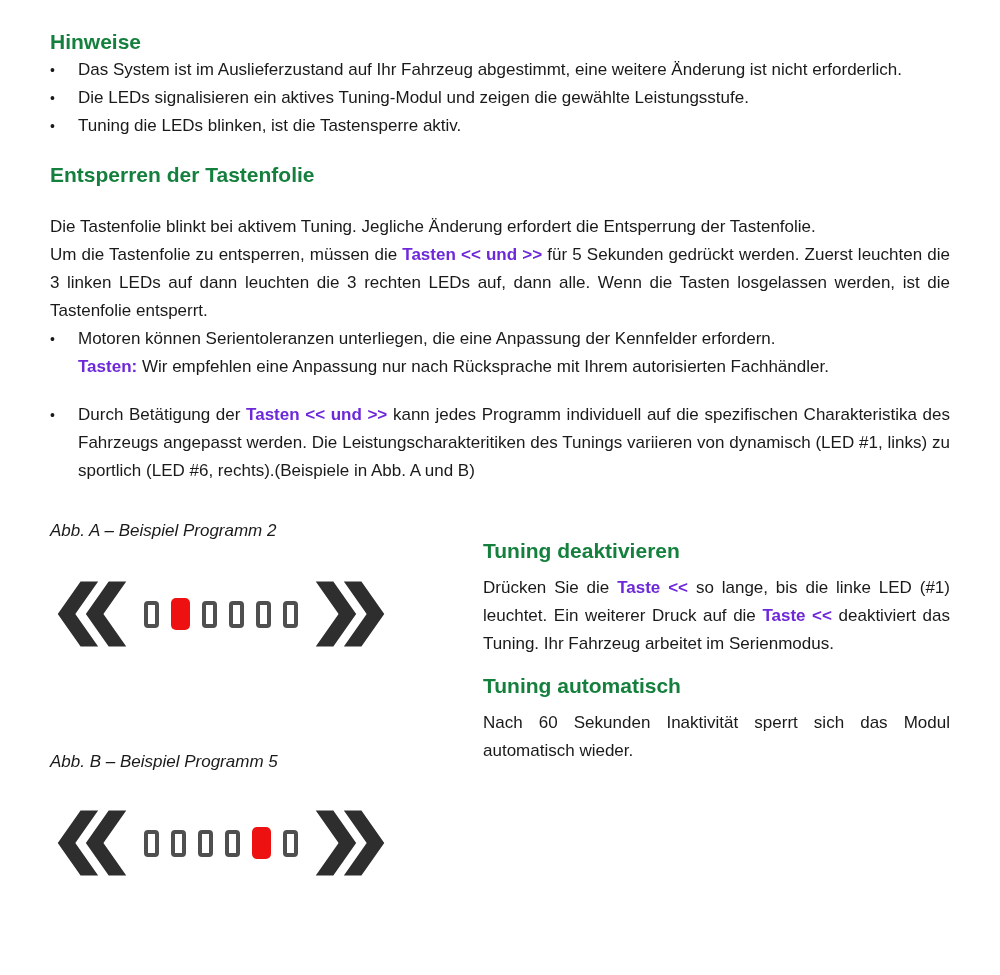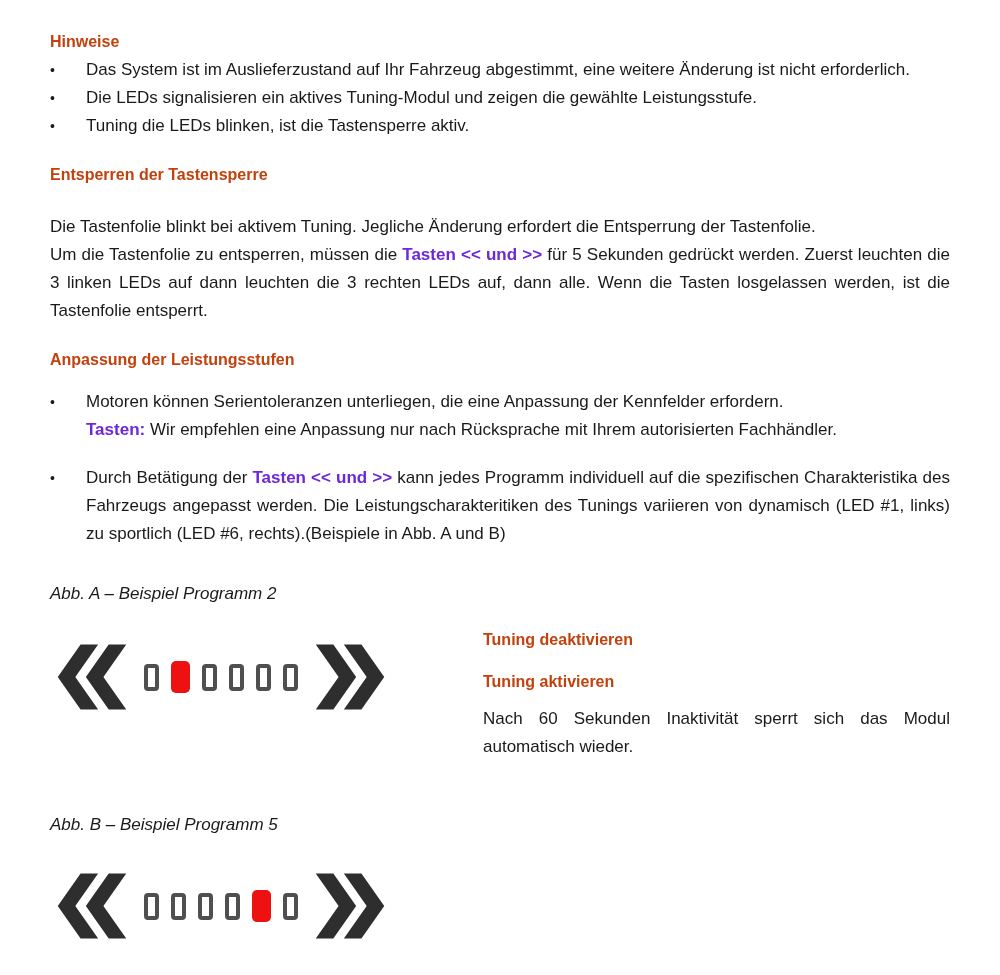--- a/index.html
+++ b/index.html
@@ -12,27 +12,27 @@
   *{box-sizing:border-box;margin:0;padding:0;}
   html,body{background:#ffffff;}
   body{
     width:1000px;height:975px;
     font-family:"Liberation Sans",sans-serif;
     color:var(--textColor);
     font-size:17px;line-height:28px;
     overflow:hidden;
   }
   .page{width:1000px;height:975px;padding:28px 50px 0 50px;background:#fff;}
-  h3{font-size:16px;line-height:28px;font-weight:bold;color:#c2410c;}
+  h3{font-size:21px;line-height:28px;font-weight:bold;color:#15803d;}
   b{font-weight:bold;color:#6d28d9;}
   .justify{text-align:justify;}
   .bullets{margin:0;}
   .bullet-item{display:flex;align-items:flex-start;}
   .bullet-glyph{width:28px;flex:0 0 28px;font-size:14px;}
-  .bullet-text{flex:1;margin-left:8px;}
+  .bullet-text{flex:1;}
   .sec-hinweise h3{margin-bottom:0px;}
   .sec-entsperren h3{margin-top:21px;margin-bottom:24px;}
   .sec-anpassung h3{margin-top:21px;margin-bottom:14px;}
   .sec-anpassung .bullet-item + .bullet-item{margin-top:20px;}
   .columns{display:flex;margin-top:24px;}
   .col-left{width:433px;flex:0 0 433px;}
   .col-right{flex:1;}
   .fig-label{margin-top:8px;font-style:italic;}
   .fig-graphic{display:flex;align-items:center;margin-top:34px;margin-left:6px;}
   .fig-graphic.fig-b{margin-top:32px;}
@@ -44,21 +44,21 @@
     width:15px;height:27px;
     border:4px solid var(--ledOutline);
     border-radius:4px;
     background:var(--ledFill);
   }
   .led-active{
     width:19px;height:32px;
     border:none;border-radius:5px;
     background:var(--ledActive);
   }
-  .col-right h3{margin-top:54px;margin-bottom:9px;}
+  .col-right h3{margin-top:28px;margin-bottom:9px;}
   .col-right h3.h-aktivieren{margin-top:14px;}
   .col-right p{margin:0 0 9px 0;}
 </style>
 </head>
 <body>
 
 <div class="page">
 
   <div class="sec-hinweise">
     <h3>Hinweise</h3>
@@ -72,26 +72,25 @@
         <span class="bullet-text">Die LEDs signalisieren ein aktives Tuning-Modul und zeigen die gewählte Leistungsstufe.</span>
       </div>
       <div class="bullet-item">
         <span class="bullet-glyph">•</span>
         <span class="bullet-text">Tuning die LEDs blinken, ist die Tastensperre aktiv.</span>
       </div>
     </div>
   </div>
 
   <div class="sec-entsperren">
-    <h3>Entsperren der Tastensperre</h3>
+    <h3>Entsperren der Tastenfolie</h3>
     <p class="justify">Die Tastenfolie blinkt bei aktivem Tuning. Jegliche Änderung erfordert die Entsperrung der Tastenfolie.<br>Um die Tastenfolie zu entsperren, müssen die <b>Tasten &lt;&lt; und &gt;&gt;</b> für 5 Sekunden gedrückt werden. Zuerst leuchten die 3 linken LEDs auf dann leuchten die 3 rechten LEDs auf, dann alle. Wenn die Tasten losgelassen werden, ist die Tastenfolie entsperrt.</p>
   </div>
 
   <div class="sec-anpassung">
-    <h3>Anpassung der Leistungsstufen</h3>
     <div class="bullets">
       <div class="bullet-item">
         <span class="bullet-glyph">•</span>
         <span class="bullet-text">Motoren können Serientoleranzen unterliegen, die eine Anpassung der Kennfelder erfordern.<br><b>Tasten:</b> Wir empfehlen eine Anpassung nur nach Rücksprache mit Ihrem autorisierten Fachhändler.</span>
       </div>
       <div class="bullet-item justify">
         <span class="bullet-glyph">•</span>
         <span class="bullet-text">Durch Betätigung der <b>Tasten &lt;&lt; und &gt;&gt;</b> kann jedes Programm individuell auf die spezifischen Charakteristika des Fahrzeugs angepasst werden. Die Leistungscharakteritiken des Tunings variieren von dynamisch (LED #1, links) zu sportlich (LED #6, rechts).(Beispiele in Abb. A und B)</span>
       </div>
     </div>
@@ -136,19 +135,20 @@
           </div>
         <svg class="chevron-svg flip" viewBox="0 0 82 74" xmlns="http://www.w3.org/2000/svg">
           <polygon fill="currentColor" points="28,0 48,0 22,37 48,74 28,74 2,37"></polygon>
           <polygon fill="currentColor" points="60,0 80,0 54,37 80,74 60,74 34,37"></polygon>
         </svg>
       </div>
     </div>
 
     <div class="col-right">
       <h3>Tuning deaktivieren</h3>
+      <p class="justify">Drücken Sie die <b>Taste &lt;&lt;</b> so lange, bis die linke LED (#1) leuchtet. Ein weiterer Druck auf die <b>Taste &lt;&lt;</b> deaktiviert das Tuning. Ihr Fahrzeug arbeitet im Serienmodus.</p>
 
-      <h3 class="h-aktivieren">Tuning aktivieren</h3>
+      <h3 class="h-aktivieren">Tuning automatisch</h3>
       <p class="justify">Nach 60 Sekunden Inaktivität sperrt sich das Modul automatisch wieder.</p>
     </div>
 
   </div>
 </div>
 
 </body></html>

